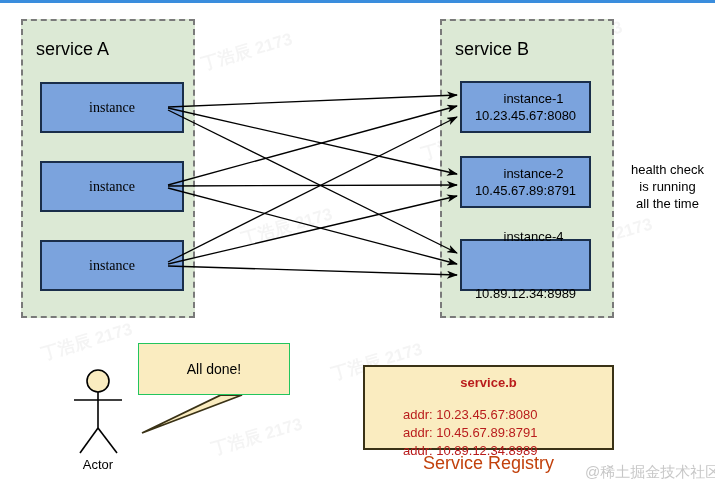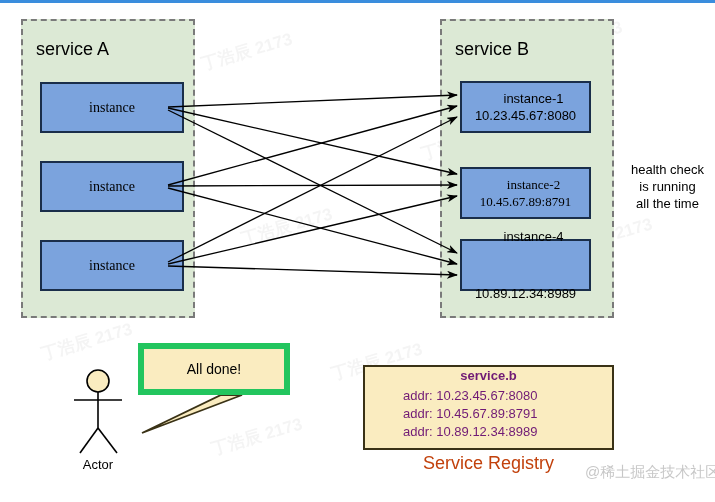--- a/index.html
+++ b/index.html
@@ -49,21 +49,21 @@
     color: #000;
     font-size: 14px;
     line-height: 17px;
   }
   .inst-a { left: 40px; width: 144px; height: 51px; font-family: Liberation Serif, serif; }
   #a-inst-1 { top: 82px; }
   #a-inst-2 { top: 161px; }
   #a-inst-3 { top: 240px; }
   .inst-b { left: 460px; width: 131px; height: 52px; }
   #b-inst-1 { top: 81px; }
-  #b-inst-2 { top: 167px; font-family: Liberation Serif, serif; }
+  #b-inst-2 { top: 156px; }
   #b-inst-3 { top: 239px; gap: 40px; }
   .inst-b .line1 { font-size: 13px; margin-left: 16px; }
   .inst-b .line2 { font-size: 13px; }
   #health-note {
     position: absolute;
     left: 620px;
     top: 161px;
     width: 95px;
     text-align: center;
     font-size: 13px;
@@ -74,21 +74,21 @@
     position: absolute;
     left: 0; top: 0;
     width: 715px; height: 502px;
     pointer-events: none;
   }
   #bubble {
     position: absolute;
     left: 138px; top: 343px;
     width: 152px; height: 52px;
     background: #faecc0;
-    border: 6px solid #22c55e;
+    border: 1px solid #22c55e;
     box-sizing: border-box;
     display: flex;
     align-items: center;
     justify-content: center;
     font-size: 14px;
     color: #000;
   }
   #actor-label {
     position: absolute;
     left: 58px;
@@ -98,30 +98,31 @@
     font-size: 13px;
     color: #000;
   }
   #registry-box {
     position: absolute;
     left: 363px; top: 365px;
     width: 251px; height: 85px;
     background: #faecc0;
     border: 2px solid #3a3216;
     box-sizing: border-box;
-    color: #701a75;
+    padding-top: 7px;
+    color: #b91c1c;
   }
   #registry-box .reg-title {
     text-align: center;
     font-size: 13px;
     line-height: 17px;
     font-weight: bold;
   }
   #registry-box .reg-rows {
-    margin-top: 3px;
+    margin-top: 15px;
     padding-left: 38px;
   }
   #registry-box .reg-row {
     font-size: 13px;
     line-height: 18px;
     white-space: nowrap;
   }
   #registry-label {
     position: absolute;
     left: 363px;

